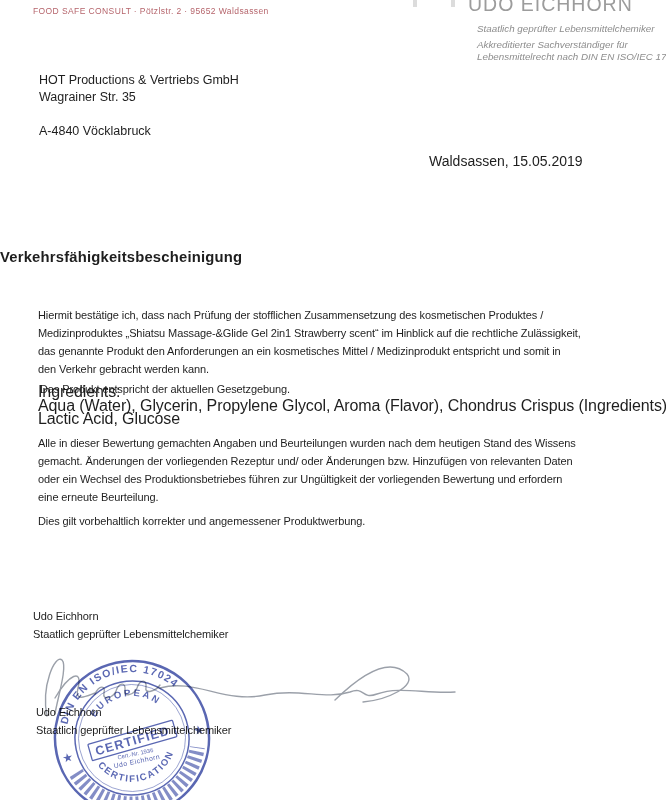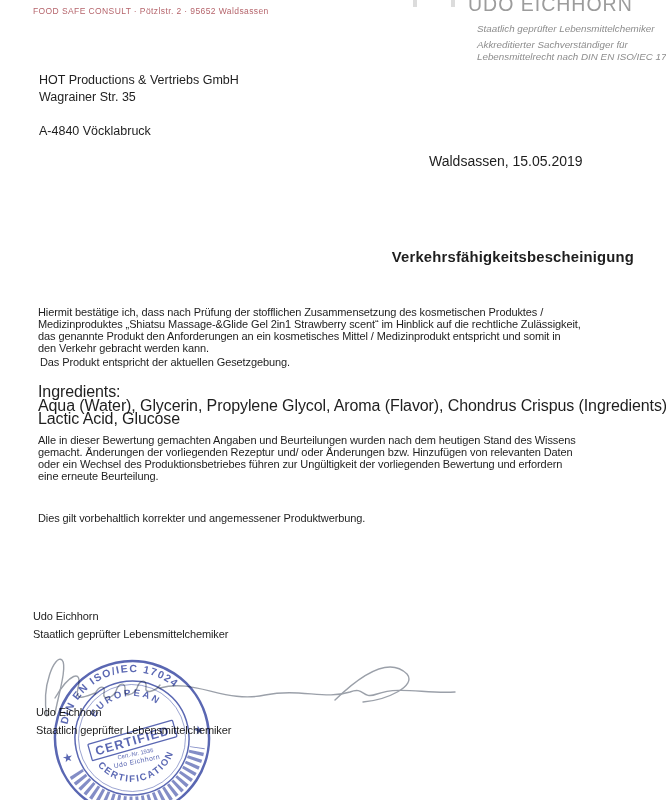--- a/index.html
+++ b/index.html
@@ -17,23 +17,23 @@
   
   .sender-line{left:33px;top:6px;font-size:8.5px;letter-spacing:.4px;color:#b5646b;}
   .lh-name{left:468px;top:-7px;font-size:19.5px;letter-spacing:1px;color:#9c9c9c;}
   .lh-sub{left:477px;top:23px;font-size:9.8px;font-style:italic;color:#8d8d8d;}
   .lh-accr{left:477px;top:39px;font-size:9.8px;font-style:italic;color:#8d8d8d;line-height:11.5px;}
   .logo-sliver{width:4px;height:7px;background:#c9c9c9;opacity:.65;}
   
   .recipient{left:39px;top:72px;font-size:12.5px;line-height:17px;}
   .dateline{left:429px;top:153px;font-size:14px;}
   
-  .doc-title{left:0;top:249px;width:634px;text-align:right;font-size:14.8px;font-weight:bold;letter-spacing:.2px;}
+  .doc-title{left:0;top:249px;width:634px;text-align:left;font-size:14.8px;font-weight:bold;letter-spacing:.2px;}
   
-  .bodytxt{font-size:11px;line-height:12px;letter-spacing:-.1px;}
+  .bodytxt{font-size:11px;line-height:18px;letter-spacing:-.1px;}
   .block1{left:38px;top:306px;}
   .ing-block{left:38px;top:385px;font-size:16px;line-height:13.5px;letter-spacing:-.1px;}
   .block3{left:38px;top:434px;}
   .block4{left:38px;top:512px;}
   .sig-block{left:33px;top:608px;font-size:11px;line-height:17.5px;letter-spacing:-.1px;}
   .overlay-block{left:36px;top:704px;font-size:11px;line-height:17.5px;letter-spacing:-.1px;}
   
   .stamp-svg{left:28px;top:652px;mix-blend-mode:multiply;opacity:.88;}
   .sig-svg{left:25px;top:648px;mix-blend-mode:multiply;opacity:.9;}
 </style>

